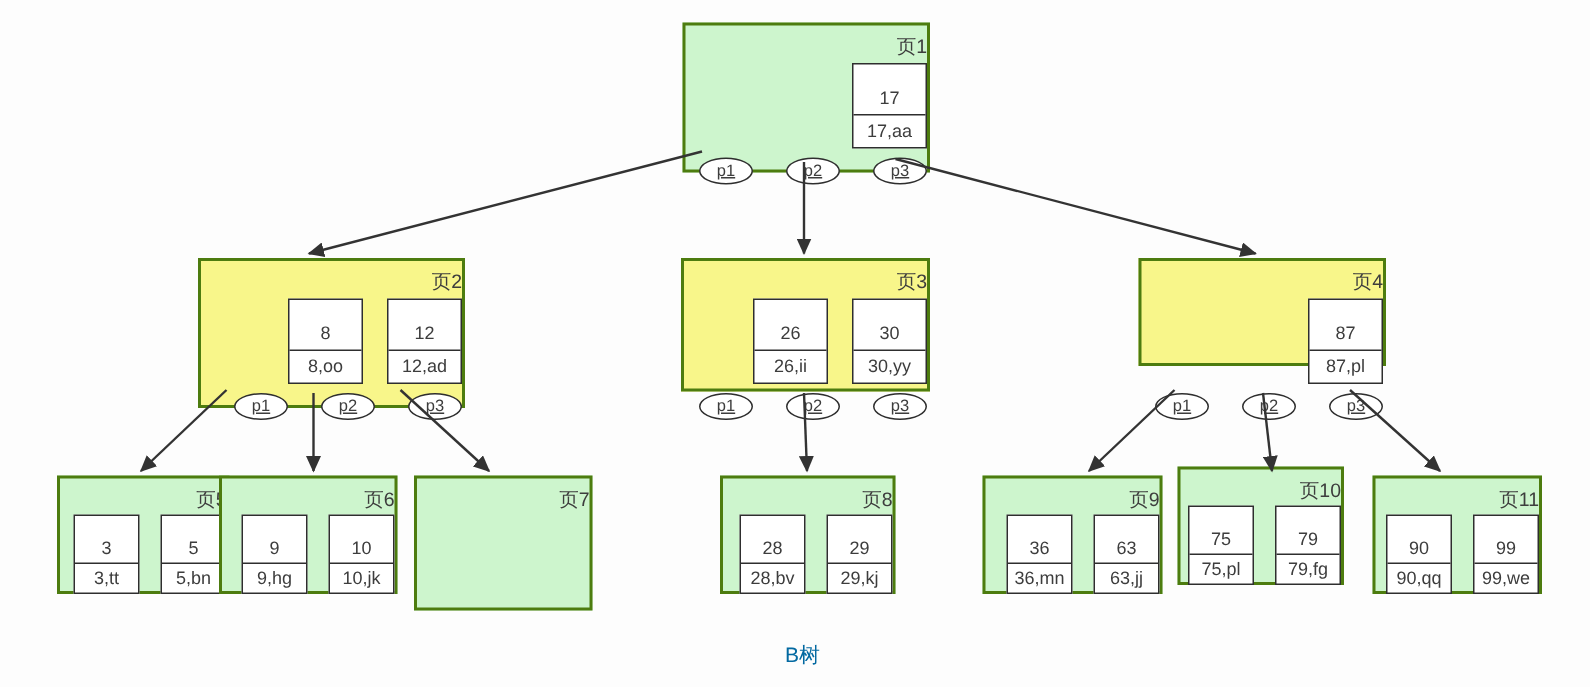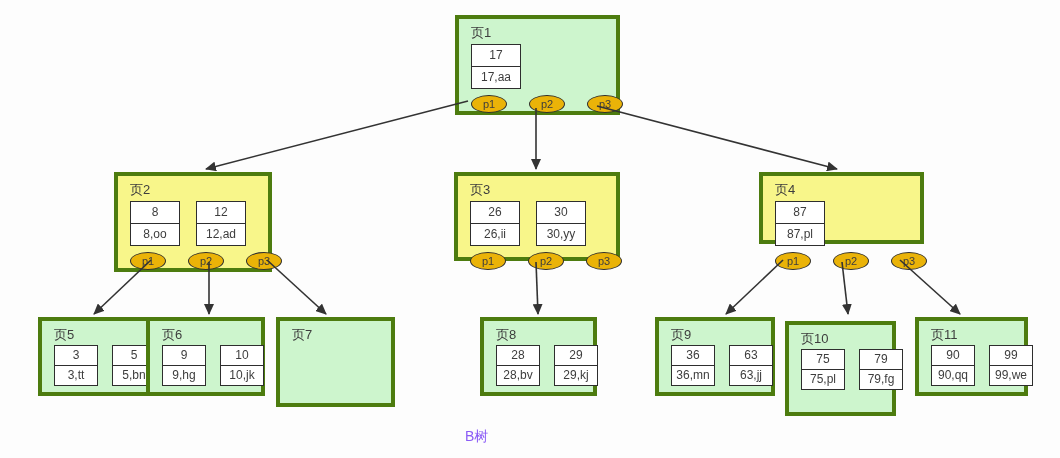--- a/index.html
+++ b/index.html
@@ -2,43 +2,43 @@
 <html><head>
 <meta charset="utf-8">
 <style>
   html,body { margin:0; padding:0; background:#ffffff; }
   body { font-family:"Liberation Sans","DejaVu Sans",sans-serif; }
   .canvas {
     position:relative; width:1060px; height:458px; background:#fdfdfd; overflow:hidden;
   }
   .arrows { position:absolute; left:0; top:0; pointer-events:none; z-index:5; }
   .node {
-    position:absolute; box-sizing:border-box; border:4px solid #4d7c0f;
-    display:flex; flex-direction:column; align-items:flex-start; z-index:2;padding-left:12px;
+    position:absolute; box-sizing:border-box; border:2px solid #4d7c0f;
+    display:flex; flex-direction:column; align-items:flex-end; z-index:2;padding-left:12px;
   }
   .node.green  { background:#cdf5cd; }
   .node.yellow { background:#f8f68a; }
   .node-title { font-size:13px; color:#3d3d3d; margin-top:6px; line-height:15px; }
   .kv-row { display:flex; gap:16px; margin-top:4px; }
   .leaf .kv-row { gap:14px; margin-top:3px; }
   .kv { border:1.5px solid #2e2e2e; background:#ffffff; width:50px; text-align:center; box-sizing:border-box; }
   .leaf .kv { width:44px; }
-  .k { border-bottom:1.5px solid #2e2e2e; font-size:12px; color:#3d3d3d; line-height:21px; height:21px; }
+  .k { border-bottom:1.5px solid #2e2e2e; font-size:12px; color:#3d3d3d; line-height:21px; height:21px;margin-top:12px; }
   .v { font-size:12px; color:#3d3d3d; line-height:21px; height:21px; white-space:nowrap; }
   .leaf .k, .leaf .v { line-height:19px; height:19px; }
   .ptr-row { display:flex; gap:22px; margin-top:6px; }
   .ptr {
-    border:1.5px solid #2e2e2e; background:#eab308; border-radius:50%;
+    border:1.5px solid #2e2e2e; background:#ffffff; border-radius:50%;
     width:36px; height:18px; box-sizing:border-box;
     display:flex; align-items:center; justify-content:center;
-    font-size:11px; color:#3d3d3d;
+    font-size:11px; color:#3d3d3d;text-decoration:underline;
   }
   .caption {
-    position:absolute; left:465px; top:428px; width:140px; text-align:left;
-    font-size:14px; color:#8b5cf6; z-index:2;
+    position:absolute; left:465px; top:428px; width:140px; text-align:center;
+    font-size:14px; color:#0369a1; z-index:2;
   }
 </style>
 </head>
 <body>
 
 <div class="canvas">
 
   <div class="node green" style="left:455px;top:15px;width:165px;height:100px">
     <div class="node-title">页1</div>
     <div class="kv-row">
@@ -47,21 +47,21 @@
         <div class="v">17,aa</div>
       </div>
     </div>
     <div class="ptr-row">
       <div class="ptr">p1</div>
       <div class="ptr">p2</div>
       <div class="ptr">p3</div>
     </div>
   </div>
 
-  <div class="node yellow" style="left:114px;top:172px;width:158px;height:100px">
+  <div class="node yellow" style="left:132px;top:172px;width:178px;height:100px">
     <div class="node-title">页2</div>
     <div class="kv-row">
       <div class="kv">
         <div class="k">8</div>
         <div class="v">8,oo</div>
       </div>
       <div class="kv">
         <div class="k">12</div>
         <div class="v">12,ad</div>
       </div>
@@ -160,21 +160,21 @@
         <div class="k">36</div>
         <div class="v">36,mn</div>
       </div>
       <div class="kv">
         <div class="k">63</div>
         <div class="v">63,jj</div>
       </div>
     </div>
   </div>
 
-  <div class="node green leaf" style="left:785px;top:321px;width:111px;height:95px">
+  <div class="node green leaf" style="left:785px;top:311px;width:111px;height:79px">
     <div class="node-title">页10</div>
     <div class="kv-row">
       <div class="kv">
         <div class="k">75</div>
         <div class="v">75,pl</div>
       </div>
       <div class="kv">
         <div class="k">79</div>
         <div class="v">79,fg</div>
       </div>

